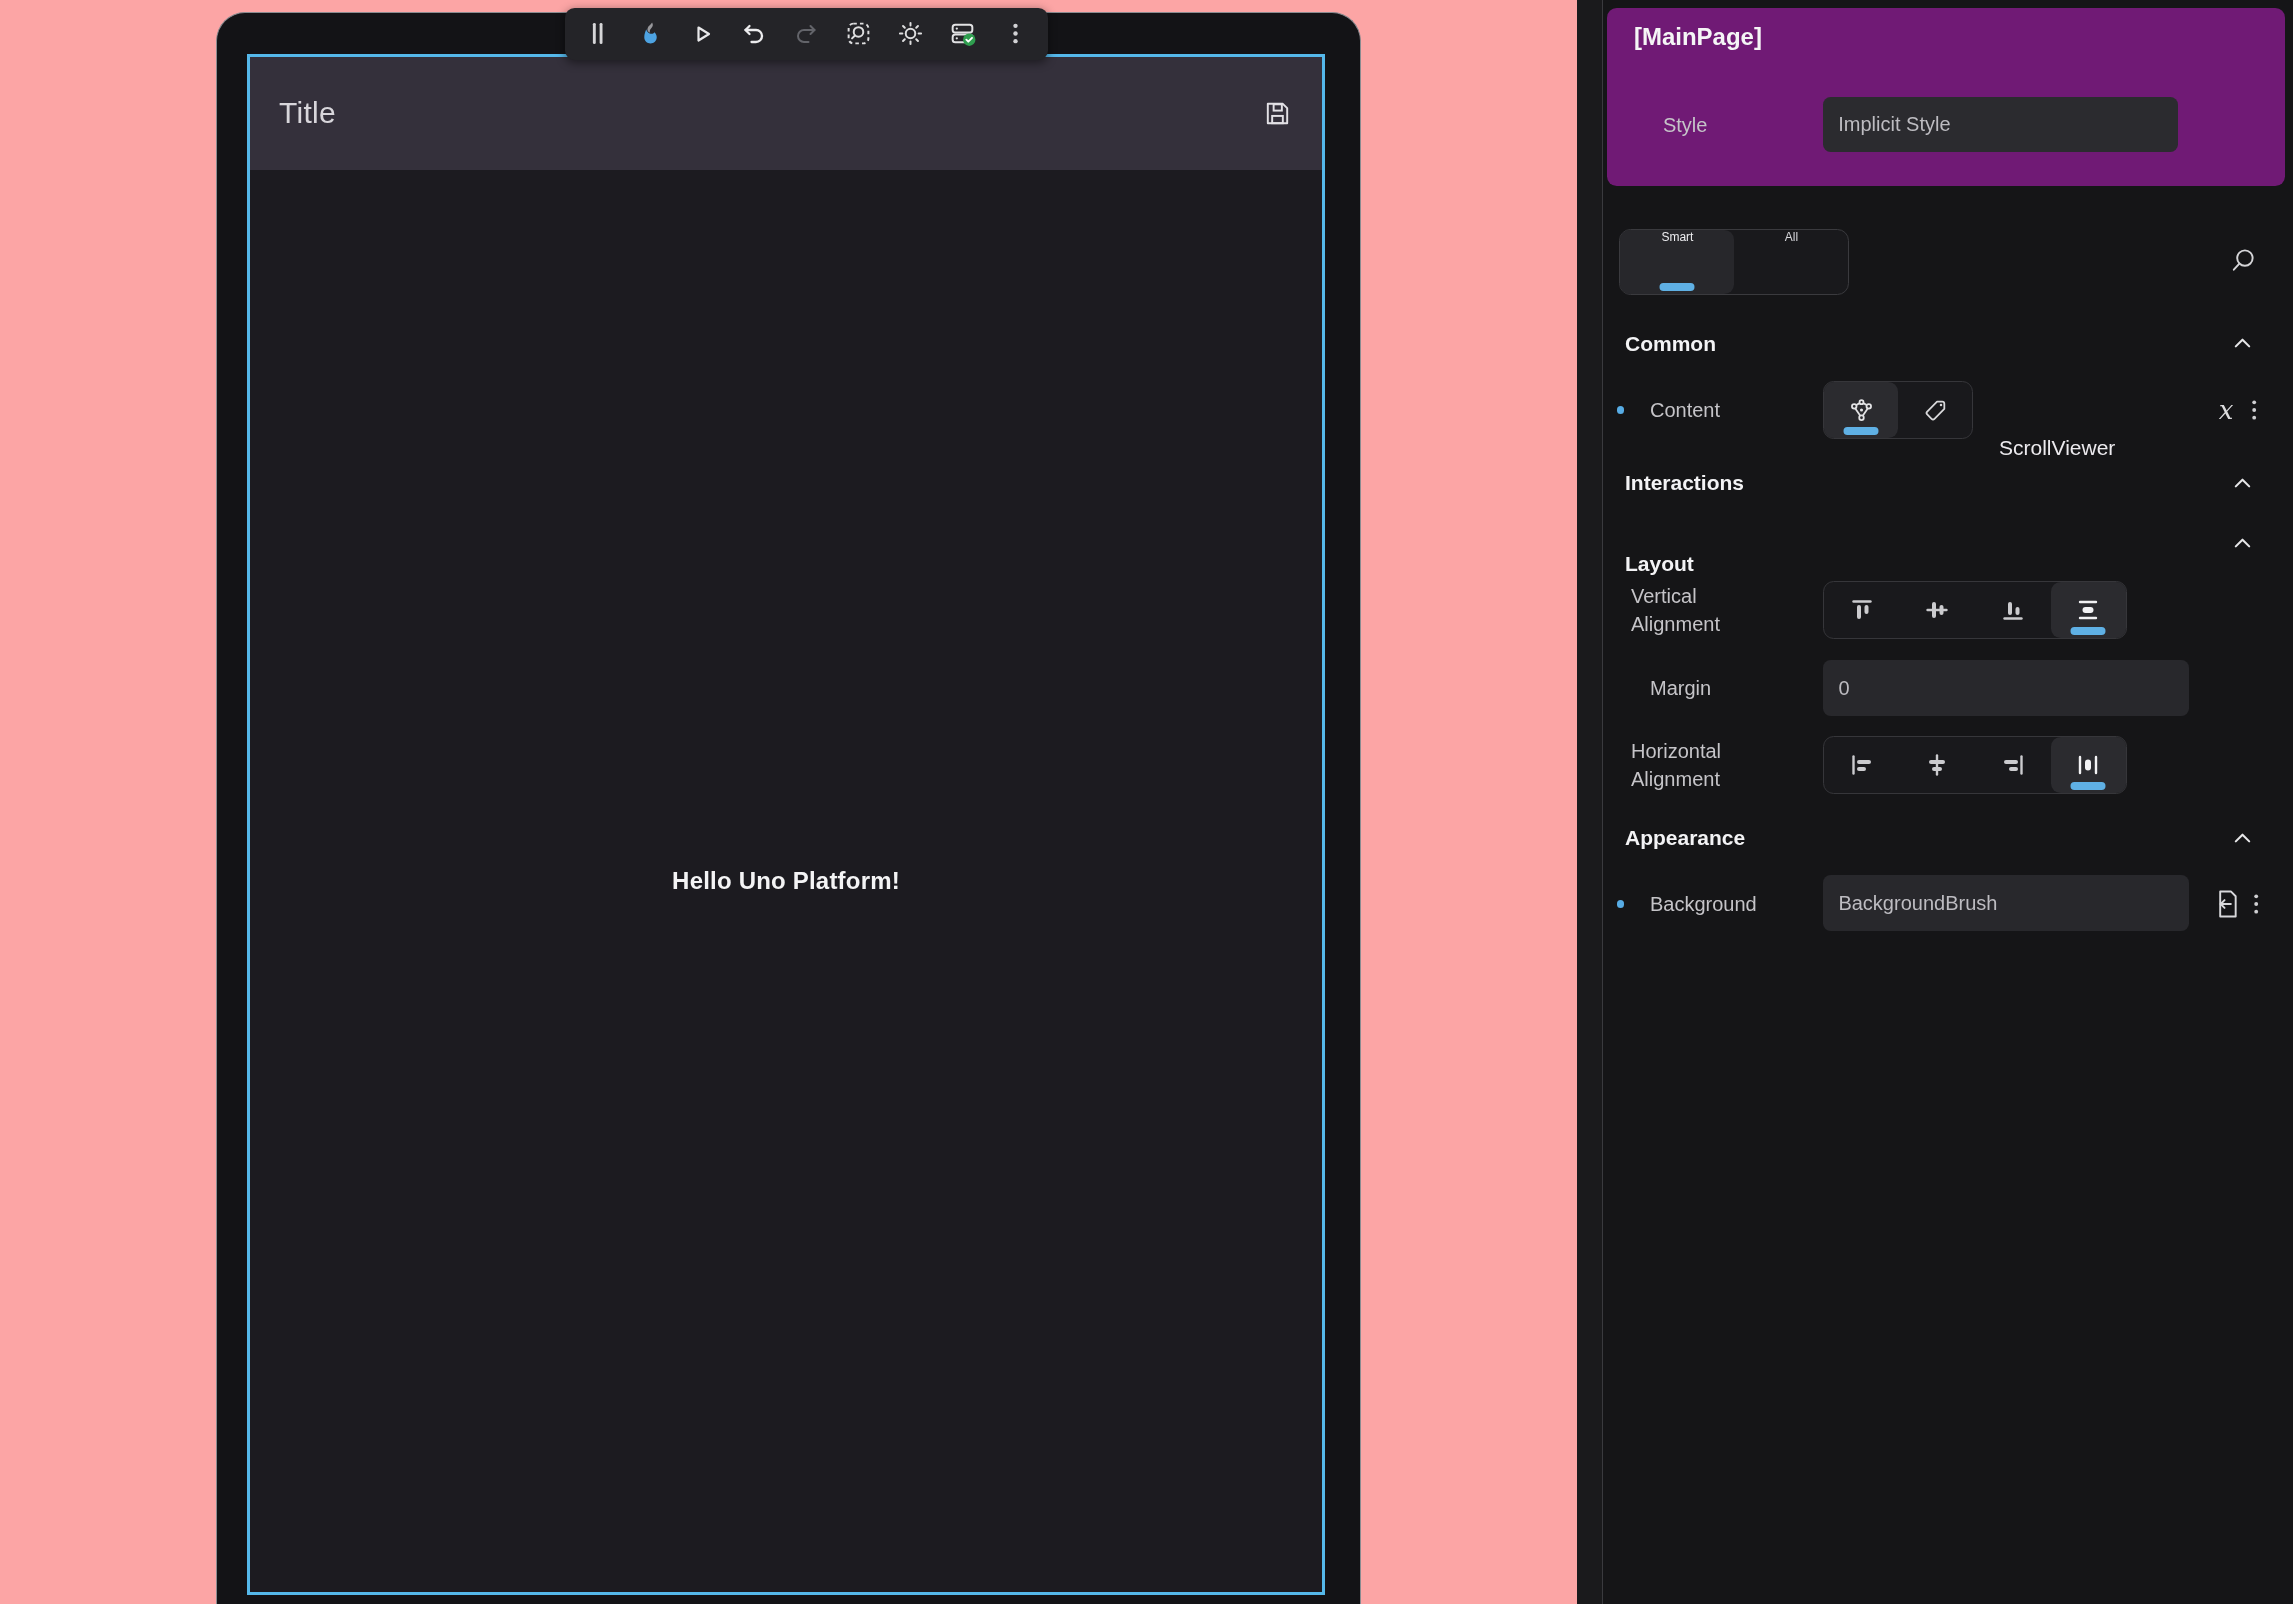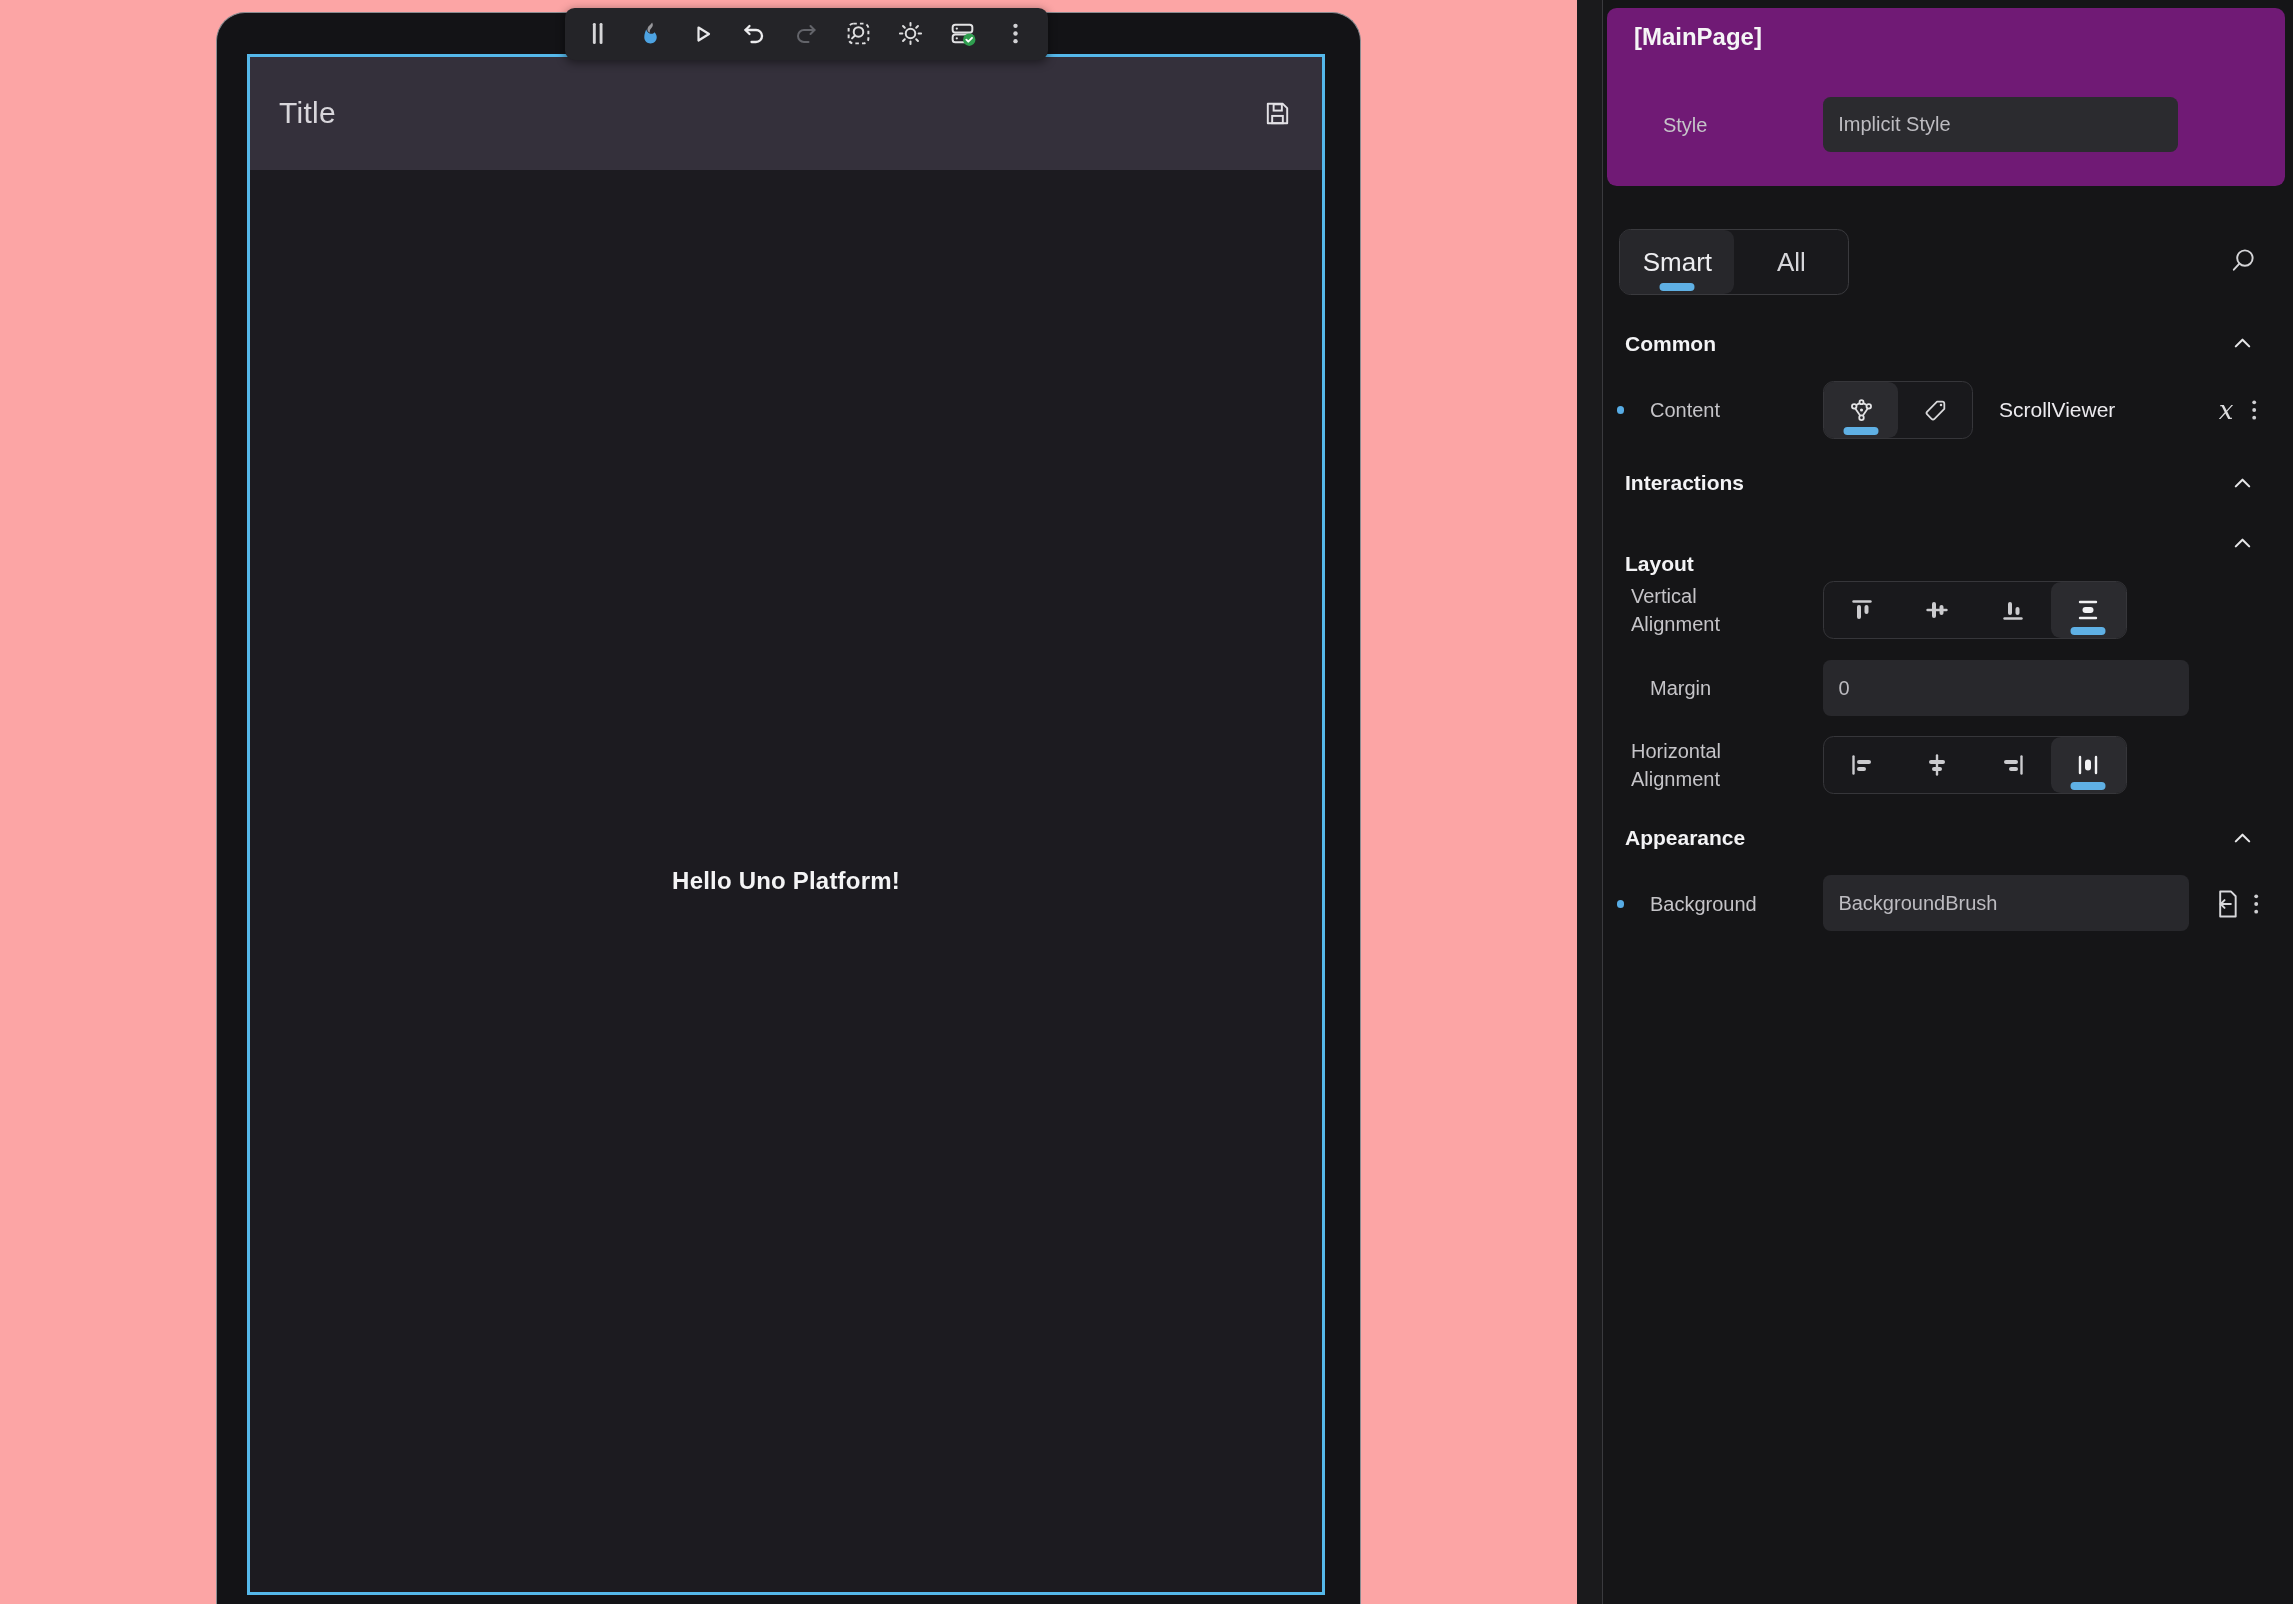--- a/index.html
+++ b/index.html
@@ -27,35 +27,35 @@
   
   .panel{position:absolute;left:1603px;top:0;width:690px;height:1605px;background:#151517;}
   .hdr-card{position:absolute;left:3.9px;top:7.7px;width:678px;height:178px;background:#701a75;border-radius:9.7px;}
   .hdr-title{position:absolute;left:27px;top:15.4px;font-size:24px;font-weight:bold;color:#f5f5f6;}
   .field{background:#2b2b2f;border-radius:7.7px;display:flex;align-items:center;padding-left:15.4px;
          box-sizing:border-box;font-size:20px;color:#bdbcc1;}
   .style-label{position:absolute;left:56px;top:117px;transform:translateY(-50%);font-size:20px;color:#c5c4c8;}
   .style-input{position:absolute;left:216px;top:89px;width:355px;height:55px;}
   .tabs{position:absolute;left:16.4px;top:229px;width:230px;height:66px;background:#19191c;
         border:1.4px solid #3a3a3e;border-radius:11.6px;display:flex;box-sizing:border-box;}
-  .tab{flex:1;position:relative;display:flex;align-items:center;justify-content:center;
-       font-size:26px;color:#d6d6da;border-radius:9.7px;}
+  .tab{flex:1;position:relative;display:flex;justify-content:center;
+       font-size:12px;color:#d6d6da;border-radius:9.7px;}
   .tab.active{background:#27272b;color:#ededf0;}
   .pill{position:absolute;bottom:2.9px;left:50%;transform:translateX(-50%);width:35px;height:7.7px;
         border-radius:3.9px;background:#5fb0e4;}
   .iconbtn{position:absolute;width:42px;height:42px;display:flex;align-items:center;justify-content:center;}
   .sec-title{position:absolute;left:22px;transform:translateY(-50%);font-size:21px;font-weight:bold;color:#f3f3f5;}
   .plabel{position:absolute;left:31px;transform:translateY(-50%);font-size:20px;color:#c5c4c8;margin-left:16px;}
   .plabel2{position:absolute;left:28px;width:145px;font-size:20px;line-height:28px;color:#c5c4c8;}
   .dot{position:absolute;left:13.5px;width:7.7px;height:7.7px;border-radius:50%;background:#57ace5;}
   .seg-group{position:absolute;background:#19191c;border:1.4px solid #36363a;border-radius:10.6px;
              display:flex;box-sizing:border-box;}
   .seg{flex:1;position:relative;display:flex;align-items:center;justify-content:center;border-radius:9.7px;}
   .seg.active{background:#2b2b2f;}
-  .pvalue{position:absolute;transform:translateY(-50%);font-size:21px;color:#eceaee;}
+  .pvalue{position:absolute;transform:translateY(-50%);font-size:21px;color:#eceaee;margin-top:38px;}
   .xext{position:absolute;transform:translate(-50%,-50%);font-family:"DejaVu Serif",serif;
         font-style:italic;font-size:26px;color:#dcdcde;}
   .kebab-pos{position:absolute;transform:translate(-50%,-50%);width:29px;height:33px;
              display:flex;align-items:center;justify-content:center;}
   svg{display:block;}
 </style>
 </head>
 <body>
 <div id="root">
 

